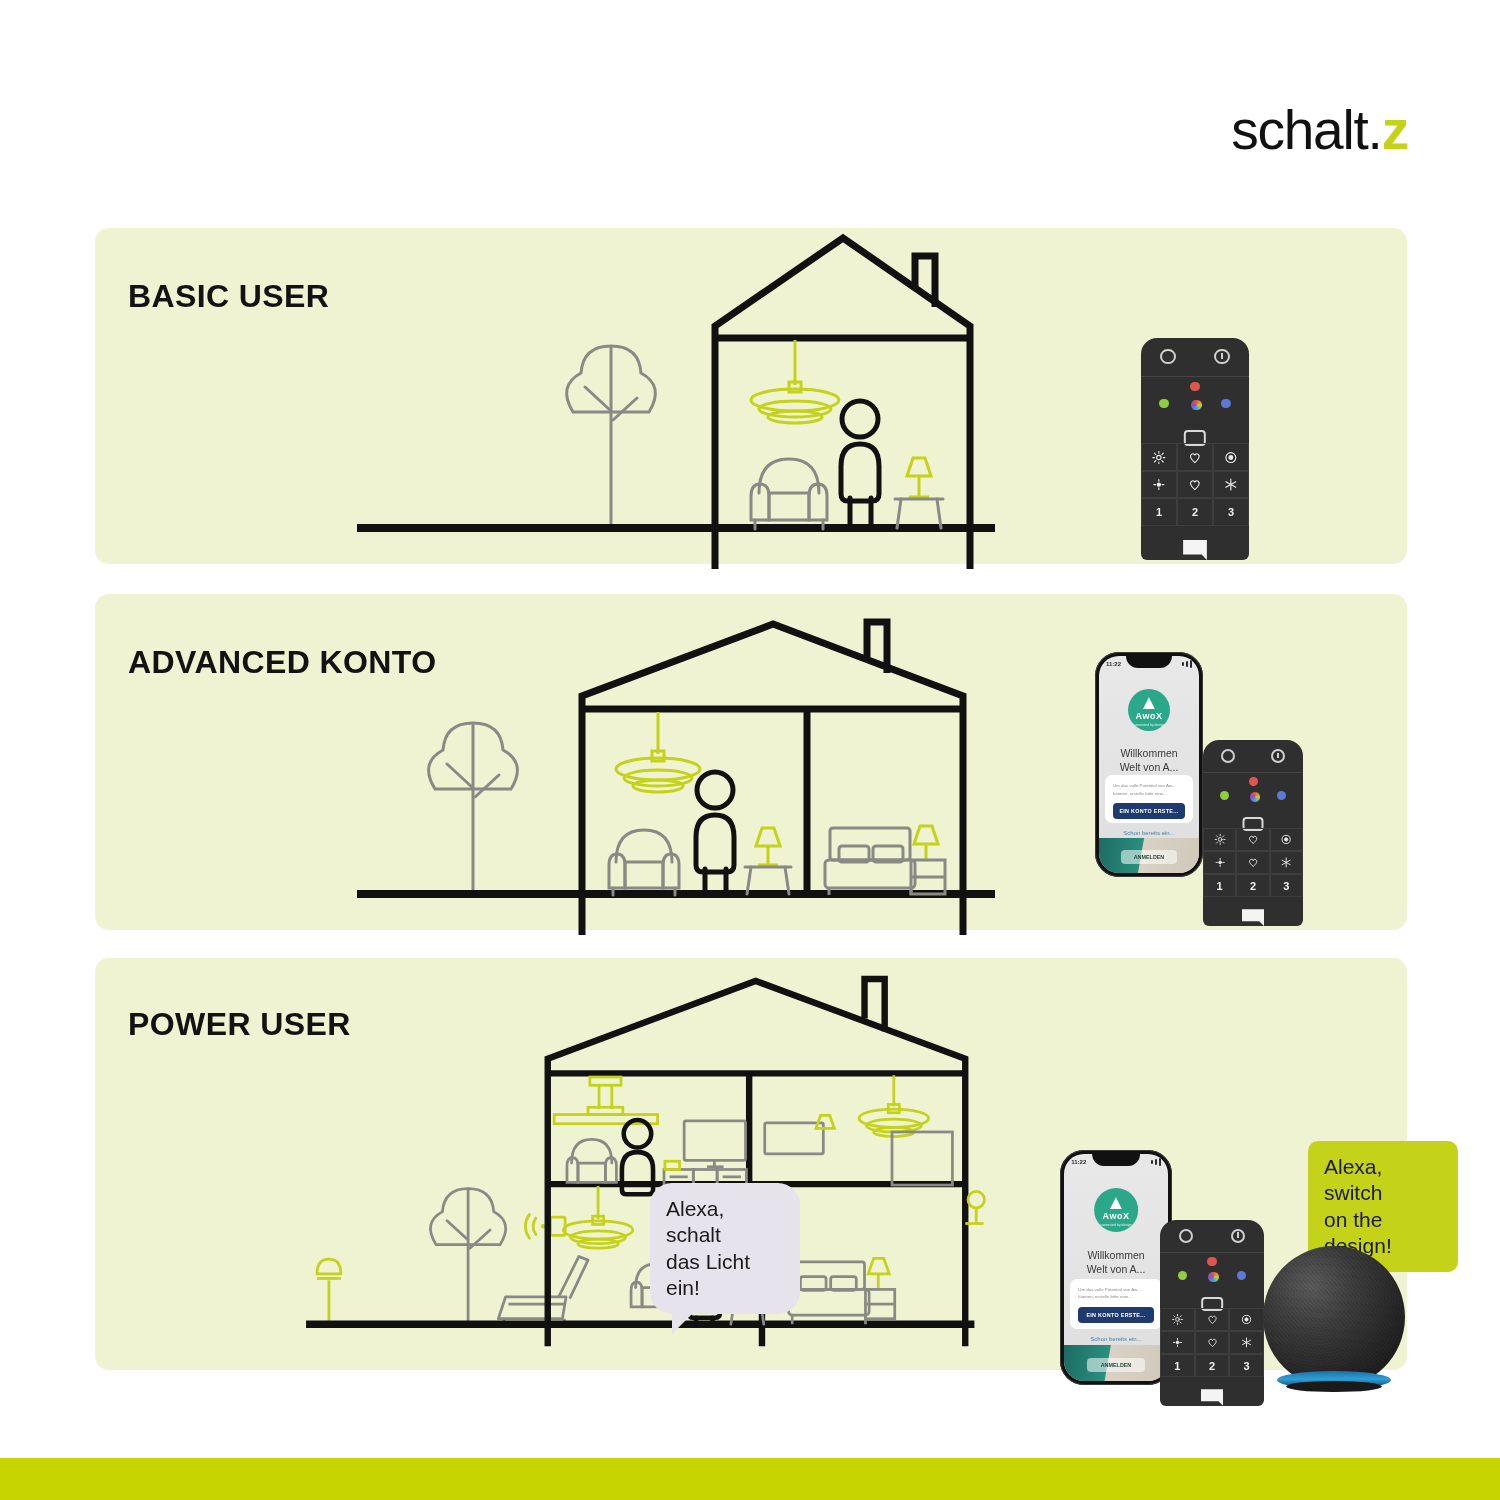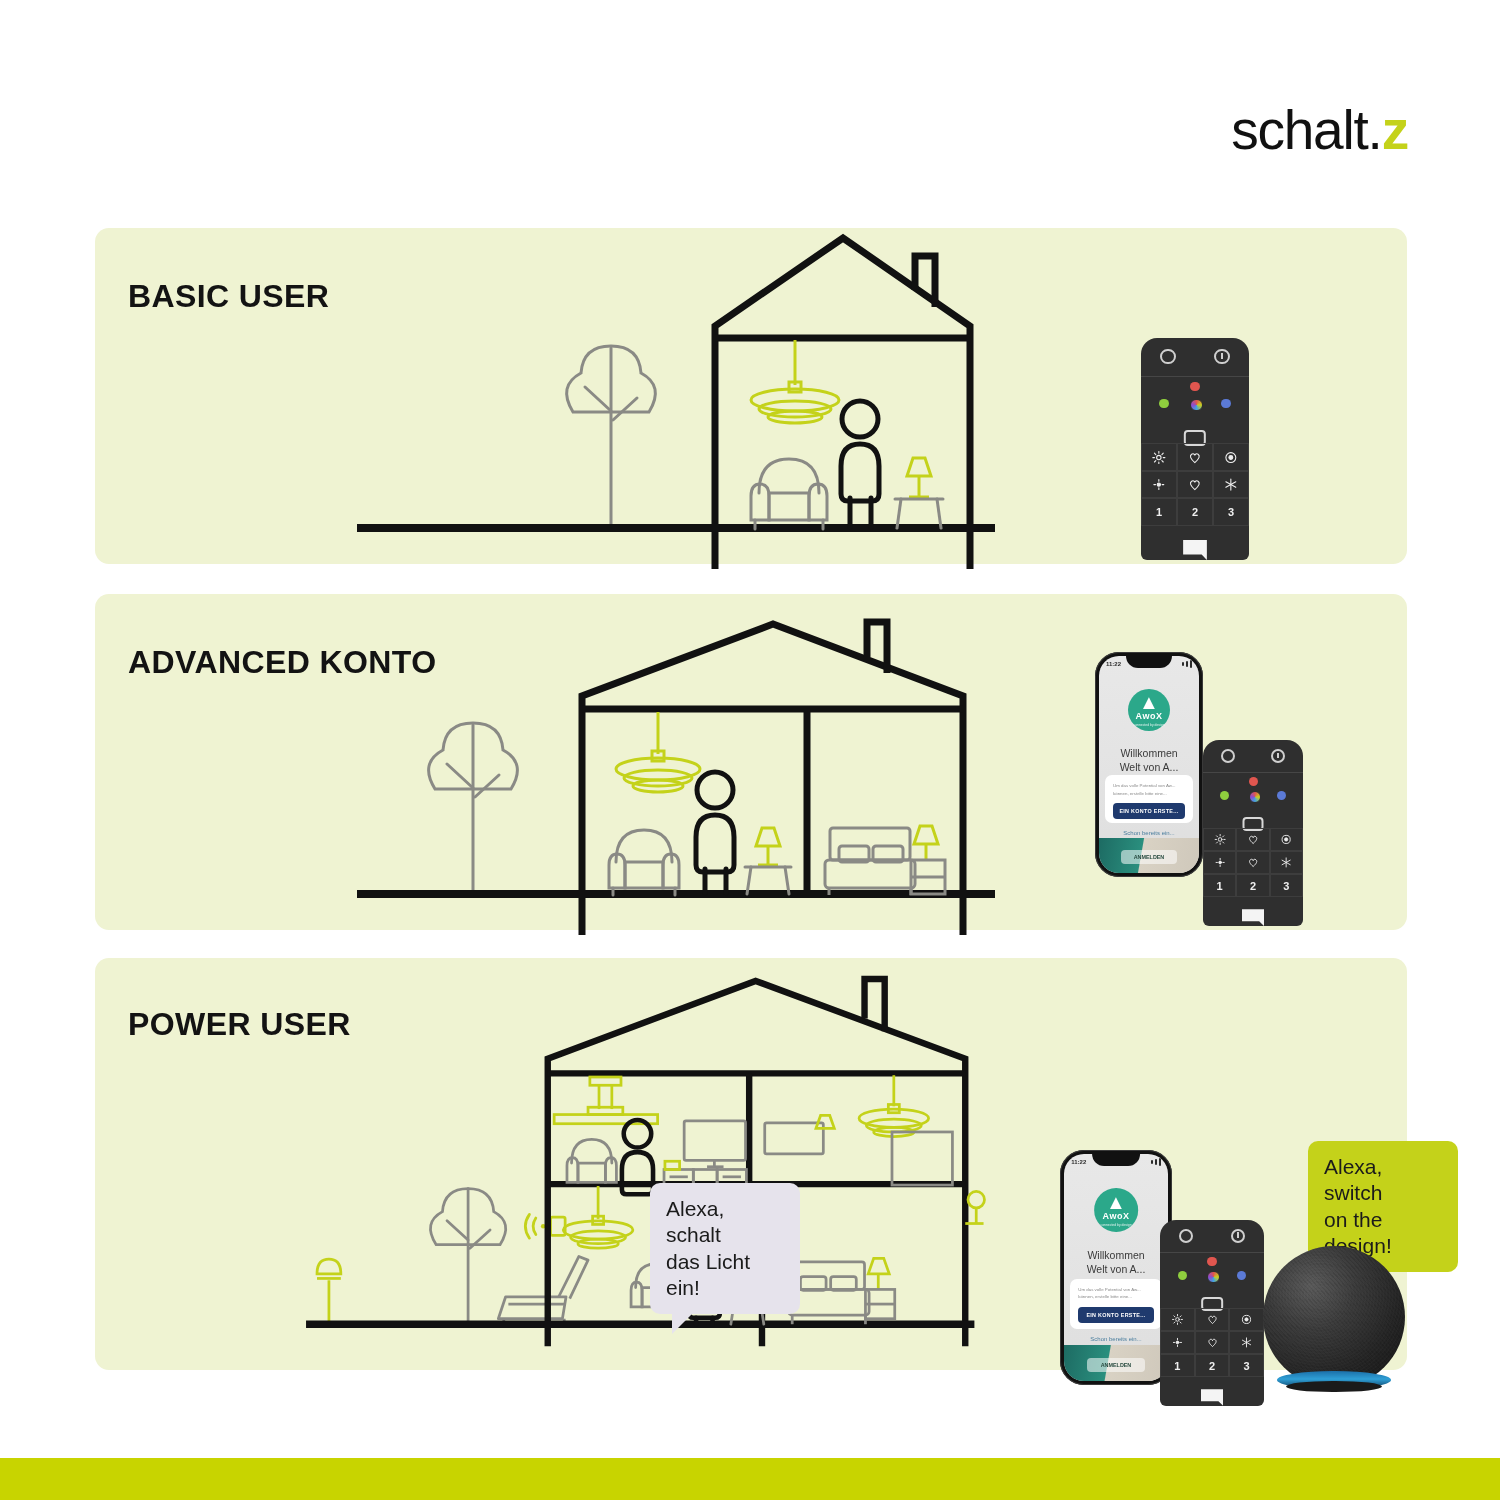--- a/index.html
+++ b/index.html
@@ -185,21 +185,21 @@
     position:absolute;left:16%;right:16%;bottom:-3%;height:8%;
     border-radius:50%;background:#1a1a1a;
   }
 
   
   .bubble{
     position:absolute;border-radius:10px;
     font-size:21px;line-height:1.25;color:#1b1b1b;
     padding:13px 16px;box-sizing:border-box;white-space:pre-line;
   }
-  .bubble.grey{background:#E6E3EC;}
+  .bubble.grey{background:#E6E3EC;border-radius:22px;}
   .bubble.green{background:#C4D21A;}
   .bubble::after{
     content:"";position:absolute;width:0;height:0;
   }
   .bubble.grey::after{
     left:22px;bottom:-20px;
     border-left:0 solid transparent;border-right:22px solid transparent;
     border-top:22px solid #E6E3EC;
   }
   .bubble.green::after{

